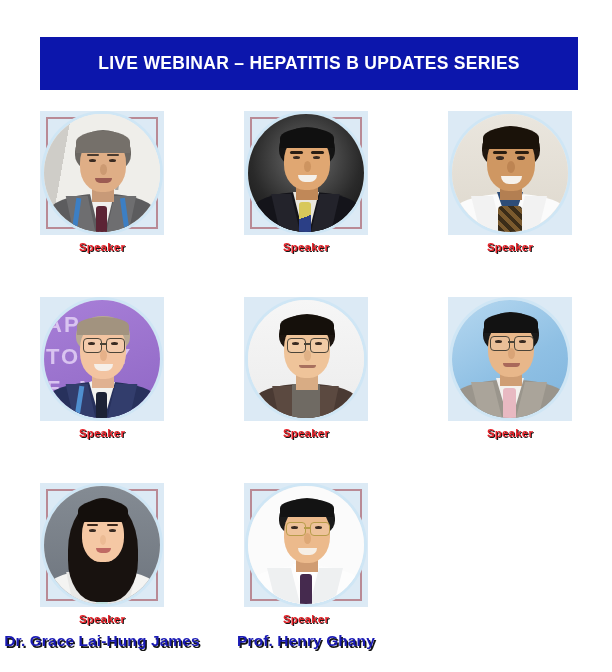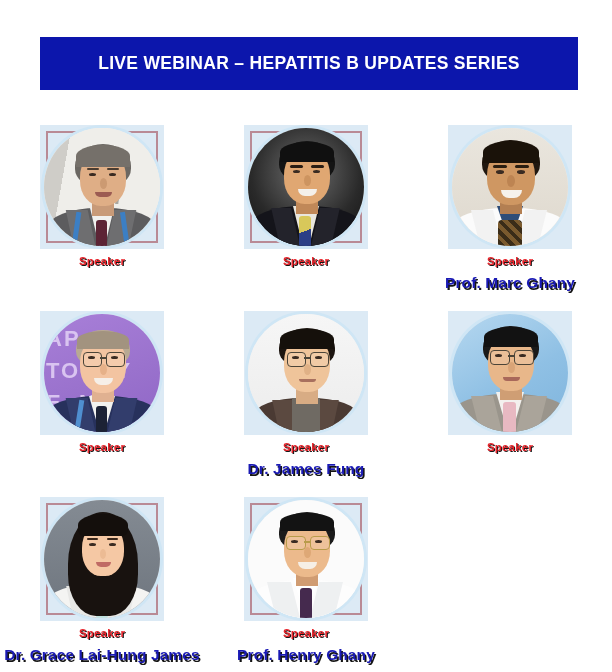--- a/index.html
+++ b/index.html
@@ -33,21 +33,21 @@
     font-weight: bold;
     letter-spacing: 0.3px;
     white-space: nowrap;
     font-family: "Liberation Sans", sans-serif;
   }
 
   
   .grid {
     position: absolute;
     left: 0;
-    top: 110px;
+    top: 96px;
     width: 612px;
   }
   .row {
     display: flex;
     width: 612px;
     height: 186px;
   }
   .cell {
     width: 204px;
     display: flex;
@@ -221,21 +221,20 @@
           <div class="hair" style="left:31px;top:13px;width:56px;height:22px;background:#1a1209;border-radius:50% 50% 0 0"></div>
           <div class="brow" style="left:41px;top:37px;width:14px;height:3px;background:#2a1d10"></div>
           <div class="brow" style="left:63px;top:37px;width:14px;height:3px;background:#2a1d10"></div>
           <div class="eye" style="left:44px;top:42px;width:8px;height:3.6px"></div>
           <div class="eye" style="left:65px;top:42px;width:8px;height:3.6px"></div>
           <div class="nose" style="left:55px;top:47px;width:8px;height:12px;background:#bd8452"></div>
           <div class="mouth" style="left:49px;top:62px;width:21px;height:8px;background:#f6f2ec"></div>
         </div>
       </div>
       <div class="speaker-label">Speaker</div>
-      <div class="speaker-name">Prof. Marc Ghany</div>
     </div>
 
   </div>
 
   <div class="row">
 
     <div class="cell">
       <div class="photo-frame">
         <div class="photo-circle">
           <div class="pbg" style="background:linear-gradient(160deg,#a87fd8 0%,#9a72cd 55%,#8f66c6 100%)"></div>
@@ -279,21 +278,20 @@
           <div class="glasses-l" style="left:39px;top:38px;width:17px;height:13px"></div>
           <div class="glasses-r" style="left:62px;top:38px;width:17px;height:13px"></div>
           <div class="bridge" style="left:56px;top:43px;width:6px;background:#4b4438"></div>
           <div class="eye" style="left:44px;top:42px;width:7px;height:3.4px"></div>
           <div class="eye" style="left:67px;top:42px;width:7px;height:3.4px"></div>
           <div class="nose" style="left:56px;top:50px;width:7px;height:11px;background:#e0b186"></div>
           <div class="mouth" style="left:51px;top:65px;width:17px;height:3.4px;background:#a8705e"></div>
         </div>
       </div>
       <div class="speaker-label">Speaker</div>
-      <div class="speaker-name">Dr. James Fung</div>
     </div>
 
     <div class="cell">
       <div class="photo-frame">
         <div class="photo-circle">
           <div class="pbg" style="background:linear-gradient(150deg,#b6d8f0 0%,#8fc0e4 55%,#7fb4dd 100%)"></div>
           <div class="body" style="left:0px;top:80px;width:116px;height:42px;background:#9a958c"></div>
           <div class="lapelL" style="left:24px;top:82px;width:22px;height:40px;background:#aaa49a;transform:skewX(14deg)"></div>
           <div class="lapelR" style="left:68px;top:82px;width:22px;height:40px;background:#aaa49a;transform:skewX(-14deg)"></div>
           <div class="shirt" style="left:44px;top:78px;width:28px;height:34px;background:#f3f1ee;clip-path:polygon(0 0,100% 0,64% 100%,36% 100%)"></div>

